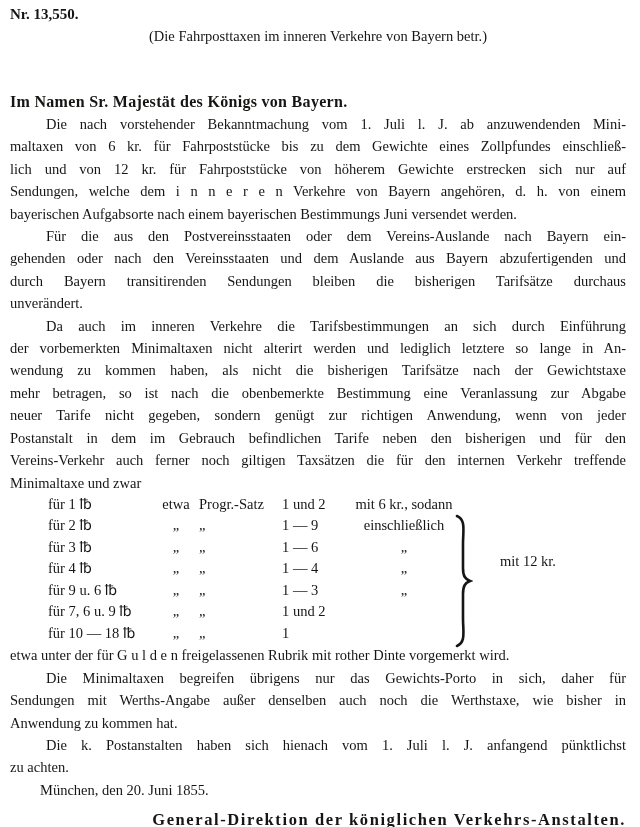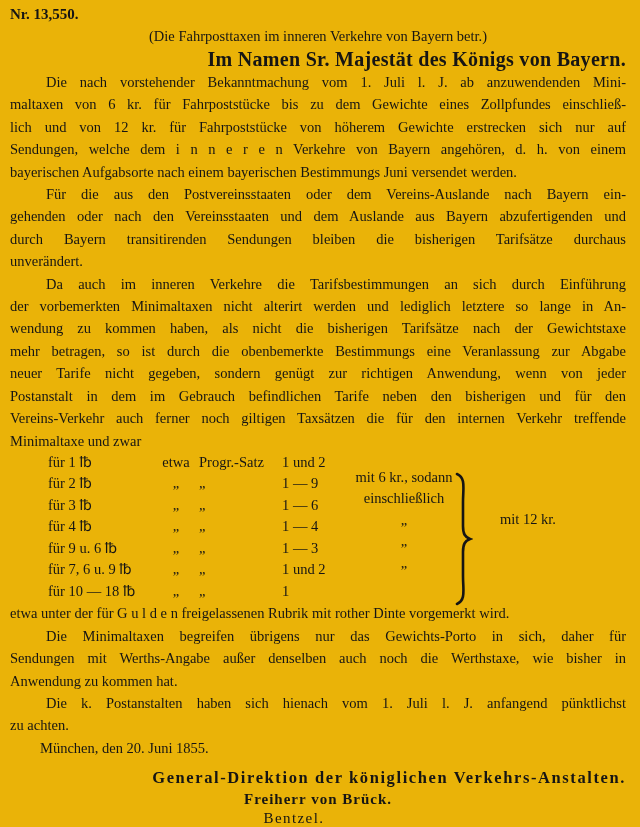--- a/index.html
+++ b/index.html
@@ -1,37 +1,37 @@
 <!DOCTYPE html>
 <html><head>
 <meta charset="utf-8">
 <style>
   * { margin:0; padding:0; box-sizing:border-box; }
   html,body { background:#e8e8e4; }
   .page {
     position:relative; width:640px; height:827px;
-    background:#eab308; color:#161514;
+    background:#ffffff; color:#161514;
     font-family:"Liberation Serif", serif;
     font-size:14.5px; overflow:hidden;
     padding:3px 14px 0 10px;
   }
   .ln { white-space:nowrap; overflow:hidden; line-height:22.4px; }
   .j  { text-align:justify; text-align-last:justify; }
   .short { text-align:left; text-align-last:auto; }
   .indent { text-indent:36px; }
   .nr { font-weight:bold; font-size:15px; line-height:22px; }
   .subject { text-align:center; line-height:23px; }
-  .title { text-align:right; font-weight:bold; font-size:20px; line-height:23px; letter-spacing:0.3px; }
+  .title { text-align:left; font-weight:bold; font-size:16px; line-height:23px; letter-spacing:0.3px;margin-top:42px; }
   .tariff { position:relative; }
   .trow { display:flex; height:21.5px; line-height:21.5px; padding-left:38px; white-space:nowrap; }
   .cw { width:105px; }
   .ca { width:46px;  text-align:center; }
   .cb { width:83px;  }
   .cr { width:62px;  text-align:left; }
-  .cn { width:120px; text-align:center;margin-top:15px; }
+  .cn { width:120px; text-align:center; }
   .brace { position:absolute; left:443px; top:20px; width:20px; height:134px; }
   .brace-label { position:absolute; left:490px; top:57px; line-height:21px; white-space:nowrap; }
   .dateline { margin-left:30px; line-height:22px; }
   .sig-authority { text-align:right; font-weight:bold; font-size:16.5px; letter-spacing:1.6px; line-height:23px; margin-top:7px; }
   .sig-signer { text-align:center; font-weight:bold; font-size:15px; letter-spacing:1px; line-height:20px; }
   .sig-counter { text-align:center; font-weight:normal; font-size:15px; letter-spacing:1.4px; line-height:19px; padding-right:48px; }
 </style>
 </head>
 <body>
 
@@ -53,21 +53,21 @@
     <div class="ln j indent">Für die aus den Postvereinsstaaten oder dem Vereins-Auslande nach Bayern ein-</div>
     <div class="ln j">gehenden oder nach den Vereinsstaaten und dem Auslande aus Bayern abzufertigenden und</div>
     <div class="ln j">durch Bayern transitirenden Sendungen bleiben die bisherigen Tarifsätze durchaus</div>
     <div class="ln short">unverändert.</div>
   </div>
 
   <div>
     <div class="ln j indent">Da auch im inneren Verkehre die Tarifsbestimmungen an sich durch Einführung</div>
     <div class="ln j">der vorbemerkten Minimaltaxen nicht alterirt werden und lediglich letztere so lange in An-</div>
     <div class="ln j">wendung zu kommen haben, als nicht die bisherigen Tarifsätze nach der Gewichtstaxe</div>
-    <div class="ln j">mehr betragen, so ist durch die obenbemerkte Bestimmungs eine Veranlassung zur Abgabe</div>
+    <div class="ln j">mehr betragen, so ist nach die obenbemerkte Bestimmung eine Veranlassung zur Abgabe</div>
     <div class="ln j">neuer Tarife nicht gegeben, sondern genügt zur richtigen Anwendung, wenn von jeder</div>
     <div class="ln j">Postanstalt in dem im Gebrauch befindlichen Tarife neben den bisherigen und für den</div>
     <div class="ln j">Vereins-Verkehr auch ferner noch giltigen Taxsätzen die für den internen Verkehr treffende</div>
     <div class="ln short">Minimaltaxe und zwar</div>
   </div>
 
   <div class="tariff">
     <div class="trow">
       <span class="cw">für 1 ℔</span>
       <span class="ca">etwa</span>

